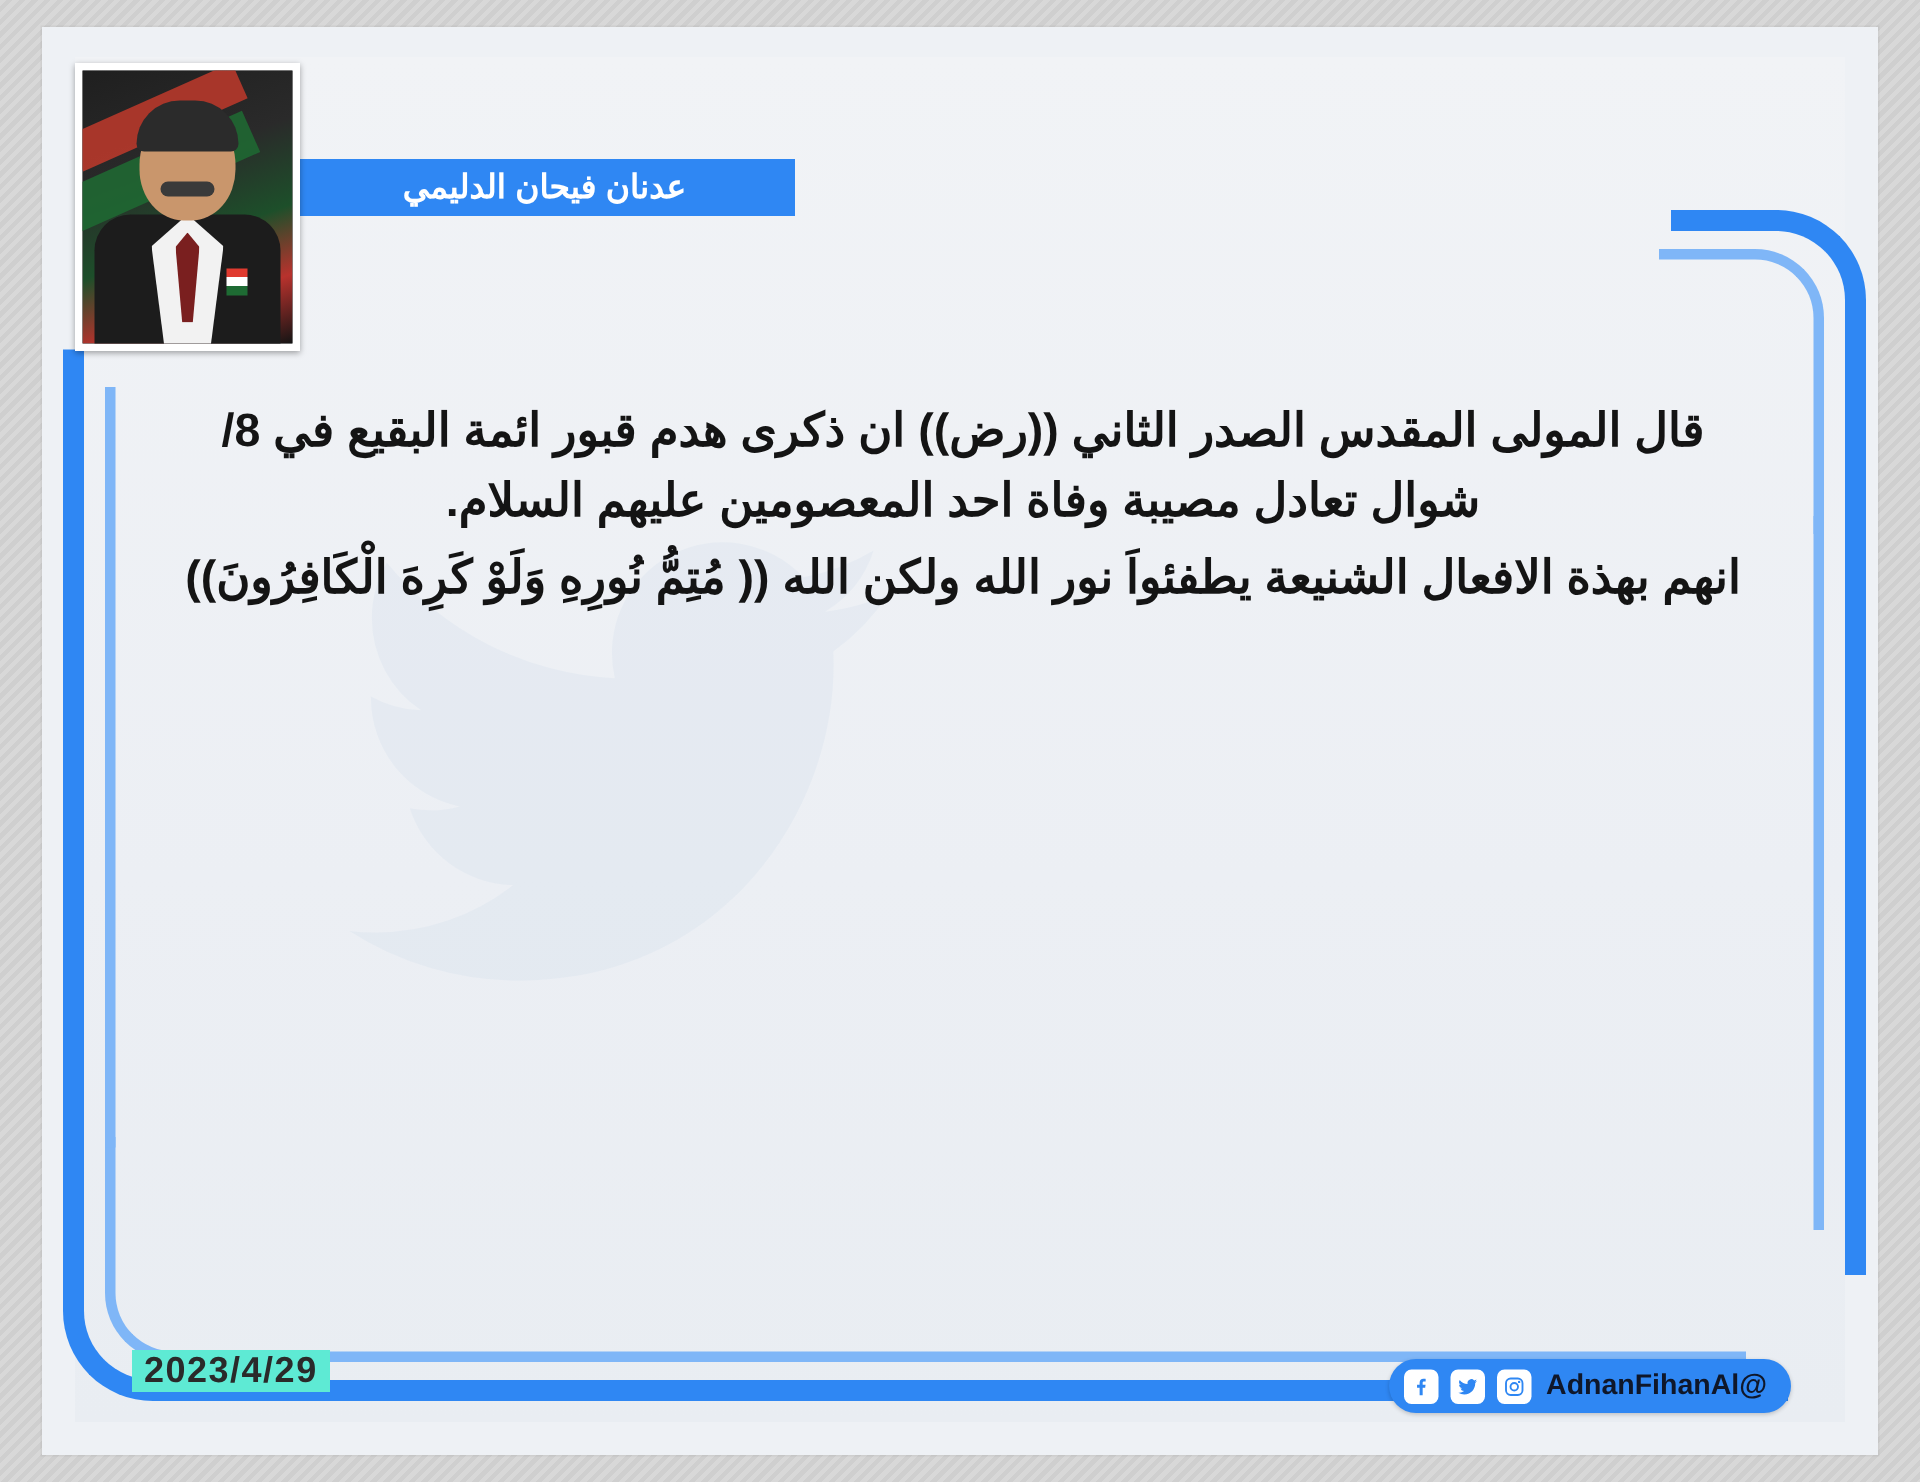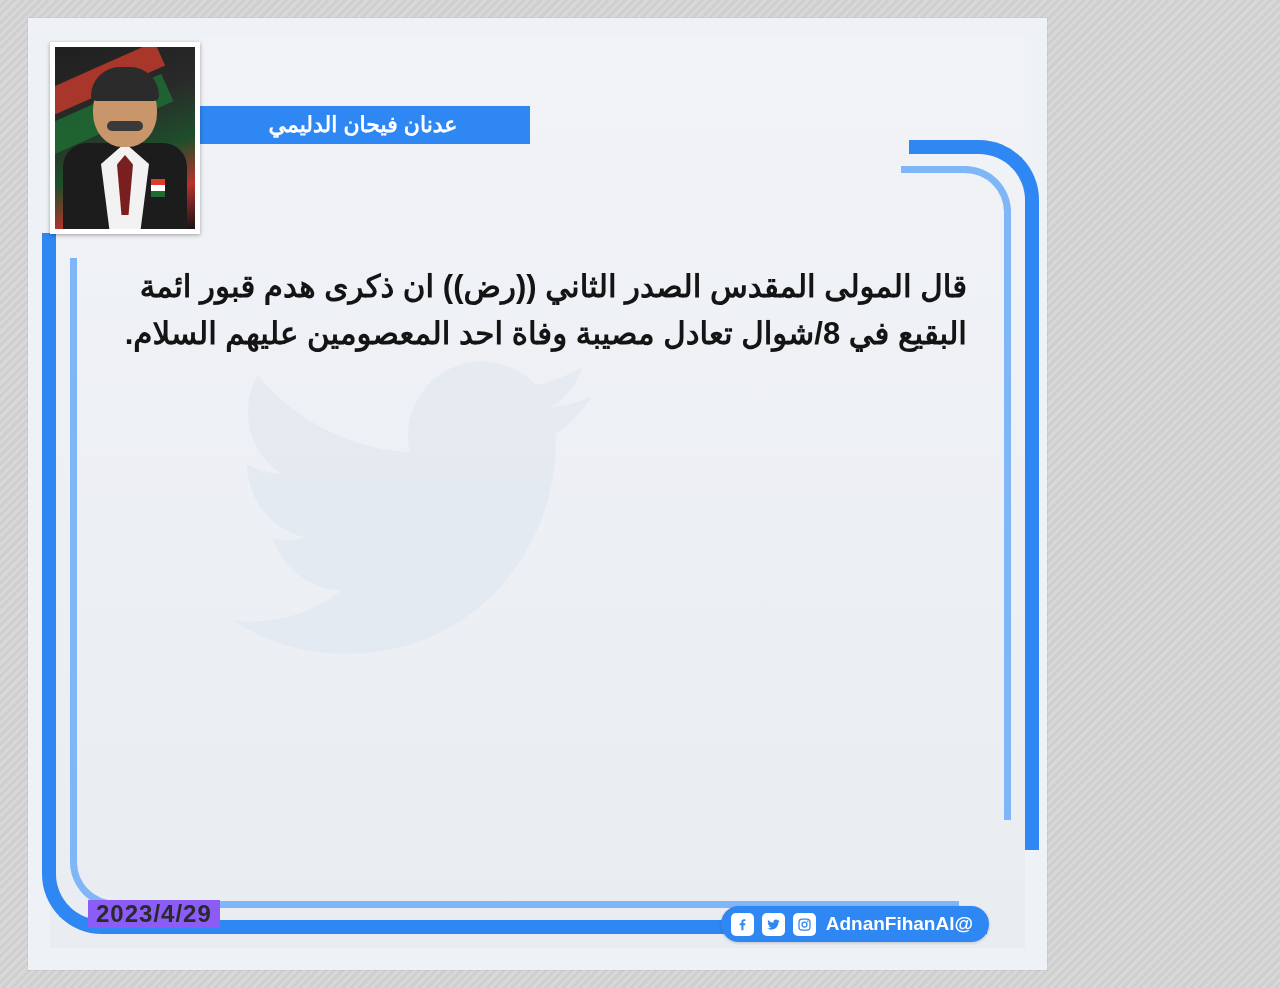--- a/index.html
+++ b/index.html
@@ -19,21 +19,21 @@
         #cfcfcf 3px,
         #cfcfcf 6px
       );
   }
 
   
   .card {
     position: absolute;
     left: 28px;
     top: 18px;
-    width: 1019px;
+    width: 1224px;
     height: 952px;
     background: #eef1f5;
     box-shadow: 0 0 0 1px rgba(0,0,0,0.04);
   }
 
   
   .card-inner {
     position: absolute;
     left: 22px;
     top: 20px;
@@ -266,21 +266,21 @@
     letter-spacing: 0;
   }
 
   
   .body-text {
     position: absolute;
     left: 84px;
     right: 80px;
     top: 245px;
     direction: rtl;
-    text-align: right;
+    text-align: center;
     color: #141414;
     font-size: 31px;
     line-height: 1.52;
     font-weight: bold;
   }
   .body-text p {
     margin: 0 0 4px 0;
   }
   .verse {
     font-weight: bold;
@@ -288,21 +288,21 @@
 
   
   .date {
     position: absolute;
     left: 60px;
     bottom: 42px;
     font-size: 24px;
     color: #2a2a2a;
     font-weight: bold;
     letter-spacing: 1px;
-    background: #8b5cf6;
+    background: #5eead4;
     padding: 0 8px;
   }
   .handle-pill {
     position: absolute;
     right: 58px;
     bottom: 28px;
     height: 36px;
     background: #2f87f3;
     border-radius: 18px;
     display: flex;
@@ -316,21 +316,21 @@
     height: 23px;
     border-radius: 5px;
     background: #ffffff;
     display: flex;
     align-items: center;
     justify-content: center;
     color: #2f87f3;
   }
   .handle-pill .sicon svg { width: 15px; height: 15px; display:block; }
   .handle-text {
-    color: #ffffff;
+    color: #0f172a;
     font-size: 19px;
     font-weight: bold;
     margin-left: 2px;
     white-space: nowrap;
   }
 </style>
 </head>
 <body>
 
 <div class="card">
@@ -363,20 +363,21 @@
     <div class="shirt"></div>
     <div class="tie"></div>
     <div class="pin"></div>
     <div class="head"></div>
     <div class="hair"></div>
     <div class="mustache"></div>
   </div>
 
   <div class="body-text">
     <p>قال المولى المقدس الصدر الثاني ((رض)) ان ذكرى هدم قبور ائمة البقيع في 8/شوال تعادل مصيبة وفاة احد المعصومين عليهم السلام.</p>
+    <p class="verse">انهم بهذة الافعال الشنيعة يطفئواَ نور الله ولكن الله (( مُتِمُّ نُورِهِ وَلَوْ كَرِهَ الْكَافِرُونَ))</p>
   </div>
 
   <div class="date">2023/4/29</div>
 
   <div class="handle-pill">
     <span class="sicon">
       <svg viewBox="0 0 24 24">
           <path fill="#2f87f3" d="M13.5 21v-8h2.7l.4-3.1h-3.1V7.9c0-.9.25-1.5 1.55-1.5h1.65V3.6c-.29-.04-1.27-.12-2.41-.12-2.39 0-4.03 1.46-4.03 4.14V9.9H7.5V13h2.76v8h3.24z"></path>
         </svg>
     </span>

